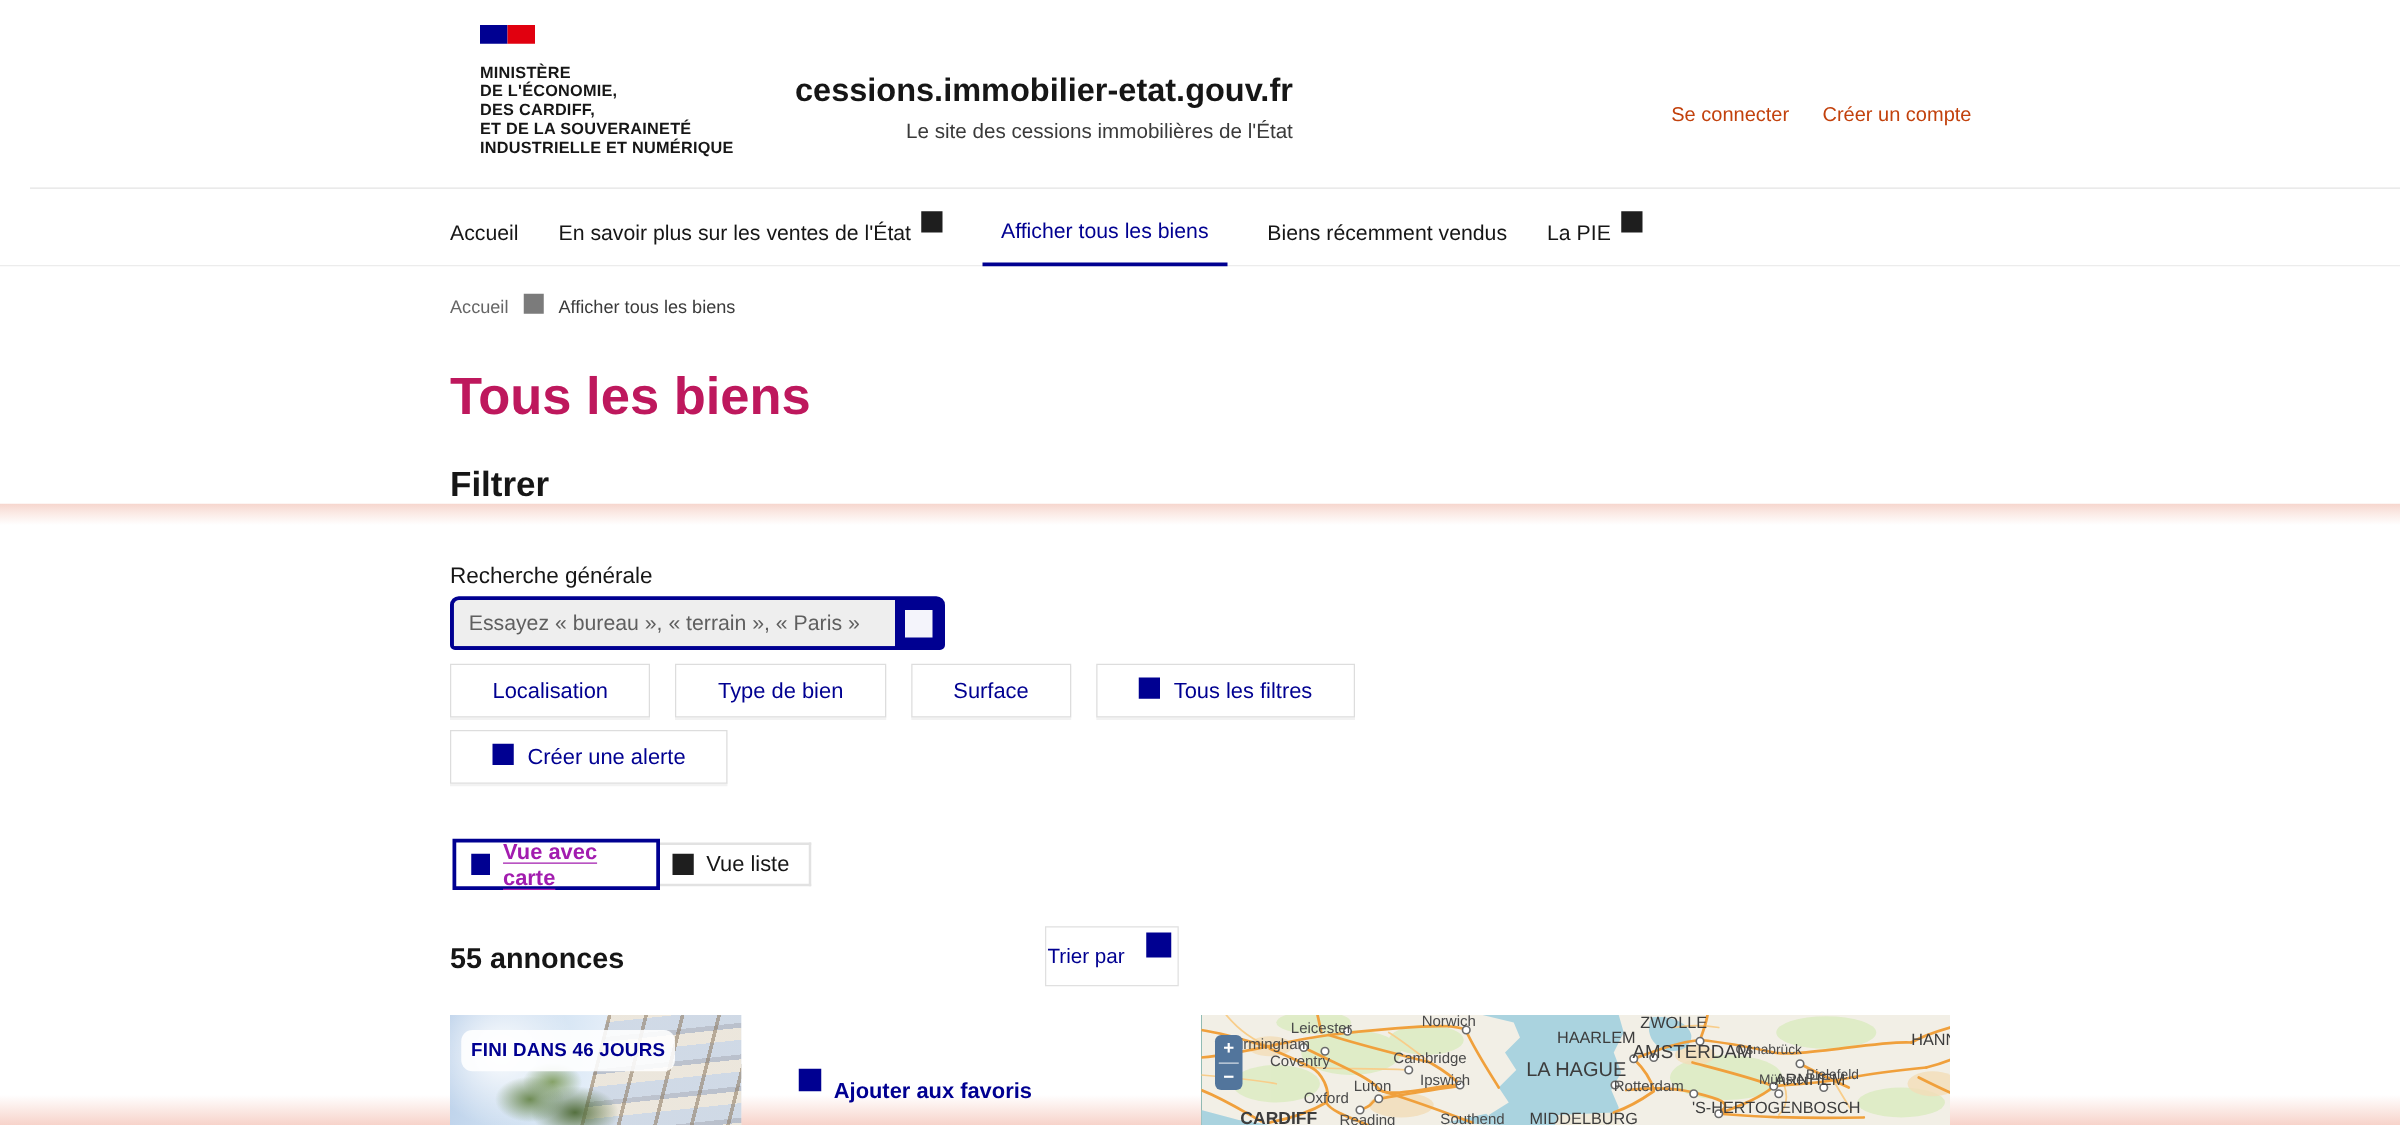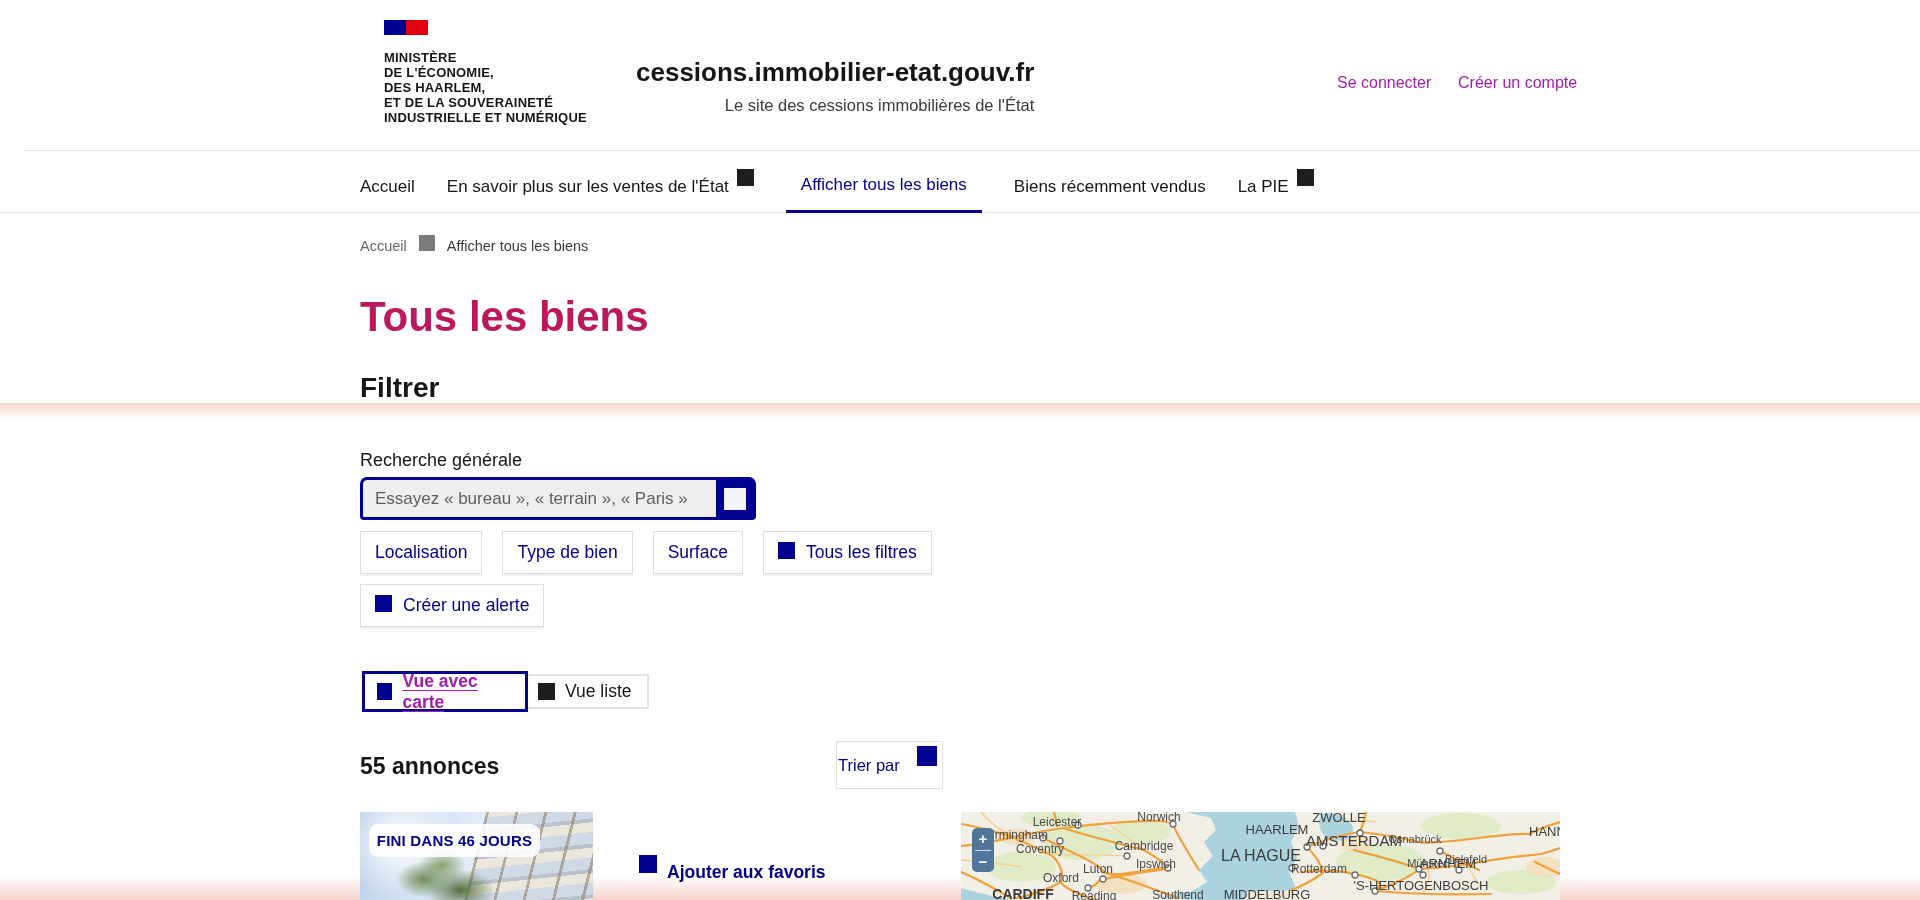--- a/index.html
+++ b/index.html
@@ -11,21 +11,21 @@
   
   #header { top:0; left:0; width:1920px; height:151px; background:#fff; border-bottom:1px solid #e3e3e3;margin-left:24px; }
   #logo-block { left:360px; top:20px; }
   .flag { display:flex; }
   .flag .b { width:22px; height:15px; background:#000091; }
   .flag .r { width:22px; height:15px; background:#e1000f; }
   #ministry { margin-top:15px; font-weight:bold; font-size:13px; line-height:15px; letter-spacing:.2px; color:#161616; }
   #site-block { left:612px; top:57px;text-align:right; }
   #site-title { font-size:26px; font-weight:bold; color:#161616; }
   #site-tagline { margin-top:8px; font-size:16.5px; color:#3a3a3a; }
-  .hdr-link { top:74px; font-size:16px; color:#a21caf; text-decoration:none; cursor:pointer; }
+  .hdr-link { top:84px; font-size:16px; color:#c2410c; text-decoration:none; cursor:pointer; }
   #login-link { left:1313px; }
   #signup-link { left:1434px; }
 
   
   #navbar { top:160px; left:0; width:1920px; height:53px; border-bottom:1px solid #ececec; background:#fff; }
   #nav-items { position:absolute; left:360px; top:0; height:53px; display:flex; gap:32px; align-items:stretch; }
   .nav-item { display:flex; align-items:center; font-size:17px; color:#161616; cursor:pointer; white-space:nowrap; }
   .nav-item.active { color:#000091; border-bottom:3px solid #000091; padding:0 15px; }
   .sq { display:inline-block; background:#1e1e1e; }
   .sq.raised { width:17px; height:17px; margin-left:8px; transform:translateY(-9px); }
@@ -55,21 +55,21 @@
       padding:14px 0 14px 12px; height:37px; }
   #search-input::placeholder { color:#5f5f5f; }
   #search-btn { width:37px; background:#000091; border:none; display:flex; align-items:center;
       justify-content:center; cursor:pointer; }
   #search-btn .white-sq { width:22px; height:22px; background:#f4f4fb; }
 
   
   #filter-row { left:360px; top:531px; display:flex; gap:20px; }
   .pill-btn { background:#fff; border:1px solid #ddd; box-shadow:0 2px 0 rgba(0,0,0,.05);
       color:#000091; font-size:17.5px; font-family:"Liberation Sans", sans-serif;
-      height:43px; padding:0 14px; display:flex; align-items:center; cursor:pointer; white-space:nowrap; }
+      height:43px; padding:0 33px; display:flex; align-items:center; cursor:pointer; white-space:nowrap; }
   .pill-btn .sq.inline { width:17px; height:17px; margin-right:11px; transform:translateY(-2px); }
   #alert-btn { left:360px; top:584px; }
 
   
   #toggle-map { left:362px; top:671px; width:166px; height:41px; background:#fff;
       border:3px solid #000091; display:flex; align-items:center; padding:0 12px;
       color:#a21caf; font-weight:bold; font-size:17.5px; cursor:pointer; z-index:2; }
   #toggle-map .label { text-decoration:underline; text-underline-offset:3px; }
   #toggle-list { left:528px; top:674px; width:121px; height:35px; background:#fff;
       border:2px solid #e2e2e2; border-left:none; display:flex; align-items:center; padding:0 10px;
@@ -125,21 +125,21 @@
 
   <header id="header" class="abs">
     <div id="logo-block" class="abs">
       <div class="flag">
         <div class="b"></div>
         <div class="r"></div>
       </div>
       <div id="ministry">
         <div>MINISTÈRE</div>
         <div>DE L'ÉCONOMIE,</div>
-        <div>DES HAARLEM,</div>
+        <div>DES CARDIFF,</div>
         <div>ET DE LA SOUVERAINETÉ</div>
         <div>INDUSTRIELLE ET NUMÉRIQUE</div>
       </div>
     </div>
     <div id="site-block" class="abs">
       <div id="site-title">cessions.immobilier-etat.gouv.fr</div>
       <div id="site-tagline">Le site des cessions immobilières de l'État</div>
     </div>
     <a id="login-link" class="abs hdr-link">Se connecter</a>
     <a id="signup-link" class="abs hdr-link">Créer un compte</a>

